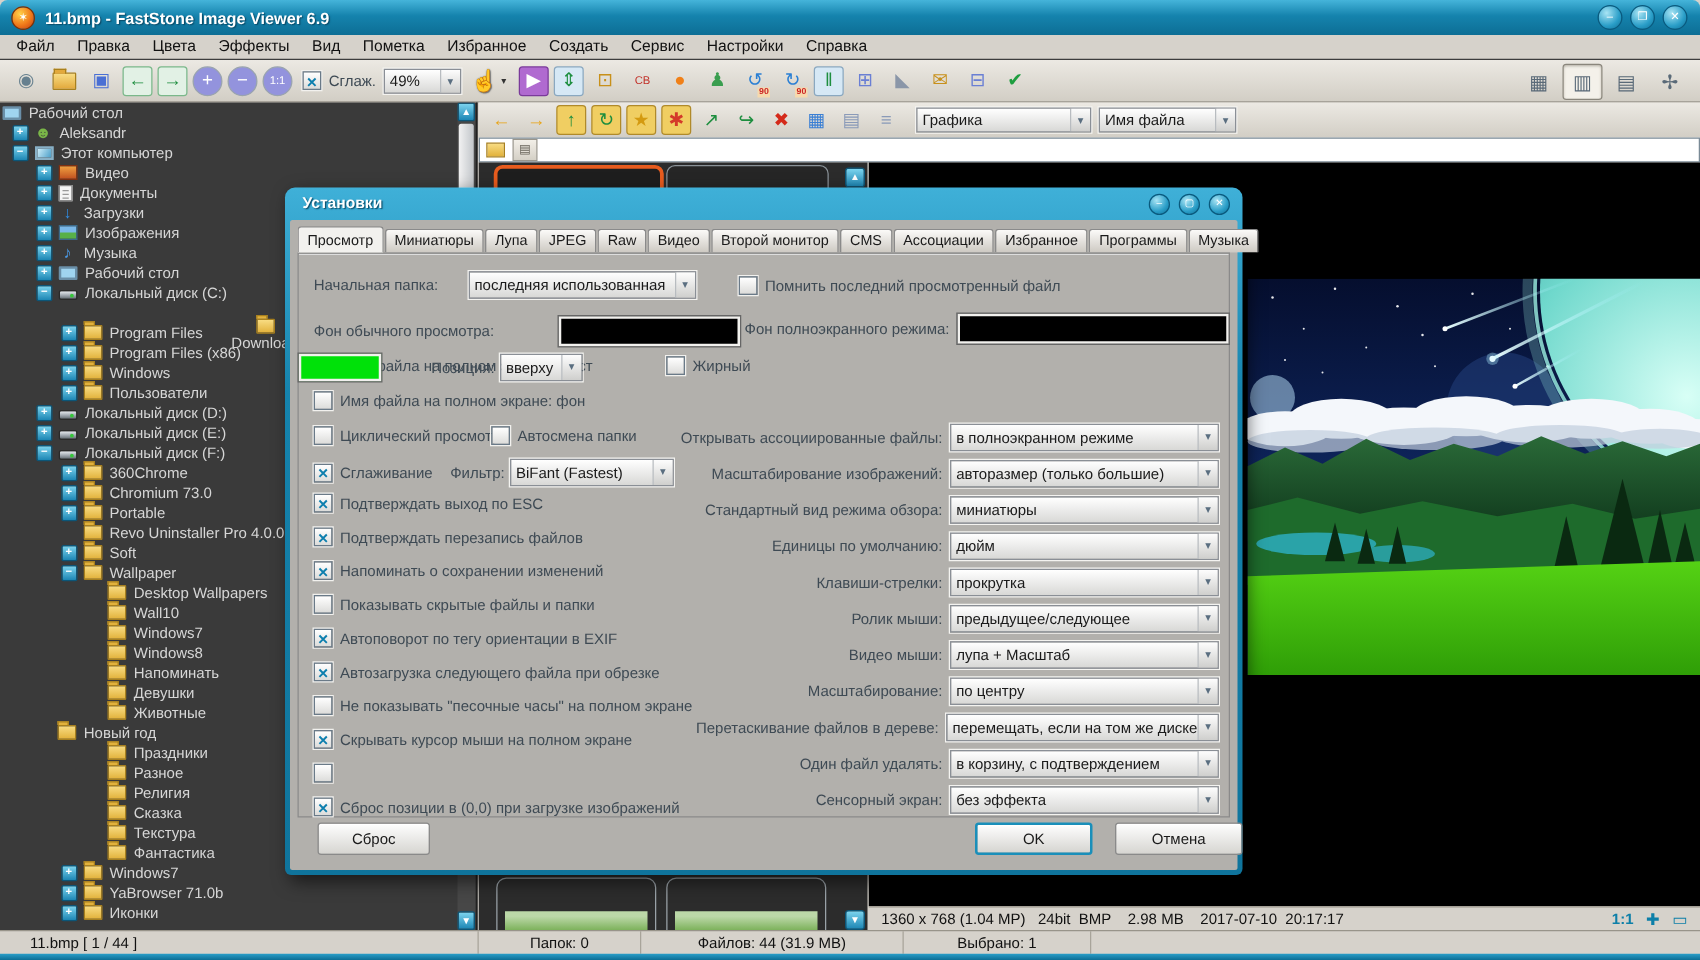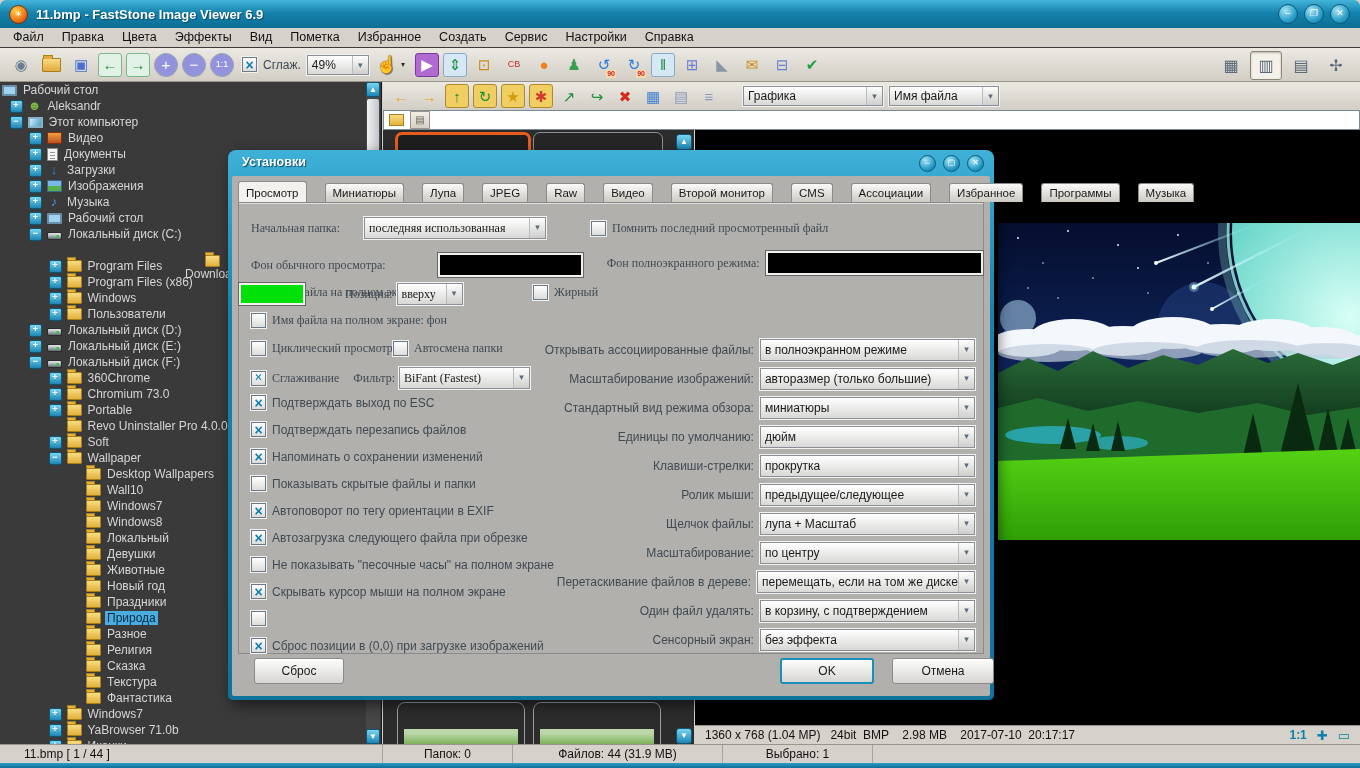--- a/index.html
+++ b/index.html
@@ -126,26 +126,26 @@
     box-shadow:4px 5px 14px rgba(0,0,0,.55);z-index:50;}
   .dtitle{position:absolute;left:14px;top:5px;font-size:12.5px;font-weight:bold;color:#fff;
     text-shadow:1px 1px 1px #0a4a66;}
   .dbtns{position:absolute;right:10px;top:5px;display:flex;gap:7px;}
   .dbtn{width:15px;height:15px;border-radius:50%;border:1px solid #0a5a7e;
     background:radial-gradient(circle at 35% 30%,#a8e4f4,#2a9ec8 60%,#0f6f96);
     color:#fff;font-size:8px;line-height:14px;text-align:center;}
   .dbody{position:absolute;left:4px;right:4px;top:26px;bottom:4px;background:#b2b0ac;border-radius:2px;}
   .dtabs{position:absolute;left:6px;top:4px;right:6px;height:22px;display:flex;align-items:flex-end;}
   .tab{font-size:11.5px;color:#1a1a1a;padding:3px 7px;background:linear-gradient(#fbfaf8,#cdc9c2);
-    border:1px solid #8a8a8a;border-bottom:none;border-radius:3px 3px 0 0;margin-right:18px;white-space:nowrap;}
+    border:1px solid #8a8a8a;border-bottom:none;border-radius:3px 3px 0 0;margin-right:1px;white-space:nowrap;}
   .tab.active{background:#f2f1ee;padding-top:5px;position:relative;z-index:2;}
   .dcontent{position:absolute;left:6px;right:6px;top:26px;height:452px;background:#b2b0ac;
     border:1px solid #8a8a8a;box-shadow:inset 0 1px 0 #ddd;box-sizing:border-box;}
   .dlabel{font-size:12px;color:#3e4a54;white-space:nowrap;}
-  .drow{position:absolute;display:flex;align-items:center;font-family:Liberation Serif, serif;}
+  .drow{position:absolute;display:flex;align-items:center;}
   .cbwrap{display:flex;align-items:center;}
   .cb{width:15px;height:15px;flex:none;background:linear-gradient(#ffffff,#dcdcda);
     border:1px solid #6a7a88;box-shadow:0 0 0 1px #f2f1ee;display:flex;align-items:center;justify-content:center;box-sizing:border-box;}
   .cbm{font-size:14px;font-weight:bold;color:#0d7fae;line-height:12px;visibility:hidden;}
   .cb.on .cbm{visibility:visible;}
   .cbl{font-size:12px;color:#3e4a54;margin-left:6px;white-space:nowrap;}
   .swatch{border:2px solid #f2f1ee;outline:1px solid #666;box-sizing:border-box;}
   .dcombos{position:absolute;left:0;top:136px;right:8px;}
   .dcrow{display:flex;align-items:center;height:22px;margin-bottom:7px;}
   .dcrow .dlabel{width:522px;text-align:right;padding-right:6px;}
@@ -428,46 +428,41 @@
           <span class="tlabel">Windows7</span>
         </div>
         <div class="trow" style="padding-left: 68px;">
           <span class="texp hid">+</span>
           <span class="ti ti-folder"></span>
           <span class="tlabel">Windows8</span>
         </div>
         <div class="trow" style="padding-left: 68px;">
           <span class="texp hid">+</span>
           <span class="ti ti-folder"></span>
-          <span class="tlabel">Локальный</span>
+          <span class="tlabel">Напоминать</span>
         </div>
         <div class="trow" style="padding-left: 68px;">
           <span class="texp hid">+</span>
           <span class="ti ti-folder"></span>
           <span class="tlabel">Девушки</span>
         </div>
         <div class="trow" style="padding-left: 68px;">
           <span class="texp hid">+</span>
           <span class="ti ti-folder"></span>
           <span class="tlabel">Животные</span>
         </div>
-        <div class="trow" style="padding-left: 68px;">
+        <div class="trow" style="padding-left: 28px;">
           <span class="texp hid">+</span>
           <span class="ti ti-folder"></span>
           <span class="tlabel">Новый год</span>
         </div>
         <div class="trow" style="padding-left: 68px;">
           <span class="texp hid">+</span>
           <span class="ti ti-folder"></span>
           <span class="tlabel">Праздники</span>
-        </div>
-        <div class="trow sel" style="padding-left: 68px;">
-          <span class="texp hid">+</span>
-          <span class="ti ti-folder"></span>
-          <span class="tlabel">Природа</span>
         </div>
         <div class="trow" style="padding-left: 68px;">
           <span class="texp hid">+</span>
           <span class="ti ti-folder"></span>
           <span class="tlabel">Разное</span>
         </div>
         <div class="trow" style="padding-left: 68px;">
           <span class="texp hid">+</span>
           <span class="ti ti-folder"></span>
           <span class="tlabel">Религия</span>
@@ -542,21 +537,21 @@
         <div class="tbi">
           <span class="g" style="color: rgb(58, 127, 212);">▦</span>
         </div>
         <div class="tbi">
           <span class="g" style="color: rgb(138, 154, 184);">▤</span>
         </div>
         <div class="tbi">
           <span class="g" style="color: rgb(138, 154, 184);">≡</span>
         </div>
       </div>
-    <span class="combo" style="width:140px;margin-left:20px">
+    <span class="combo" style="width:140px;margin-left:10px">
       <span class="cval">Графика</span>
         <span class="carr">▾</span>
     </span>
     <span class="combo" style="width:110px;margin-left:6px">
       <span class="cval">Имя файла</span>
         <span class="carr">▾</span>
     </span>
   </div>
 
   <div class="pathbar">
@@ -925,21 +920,21 @@
               </span>
             </div>
             <div class="dcrow">
               <span class="dlabel">Ролик мыши:</span>
               <span class="combo dcombo">
                 <span class="cval">предыдущее/следующее</span>
                 <span class="carr">▾</span>
               </span>
             </div>
             <div class="dcrow">
-              <span class="dlabel">Щелчок файлы:</span>
+              <span class="dlabel">Видео мыши:</span>
               <span class="combo dcombo">
                 <span class="cval">лупа + Масштаб</span>
                 <span class="carr">▾</span>
               </span>
             </div>
             <div class="dcrow">
               <span class="dlabel">Масштабирование:</span>
               <span class="combo dcombo">
                 <span class="cval">по центру</span>
                 <span class="carr">▾</span>

